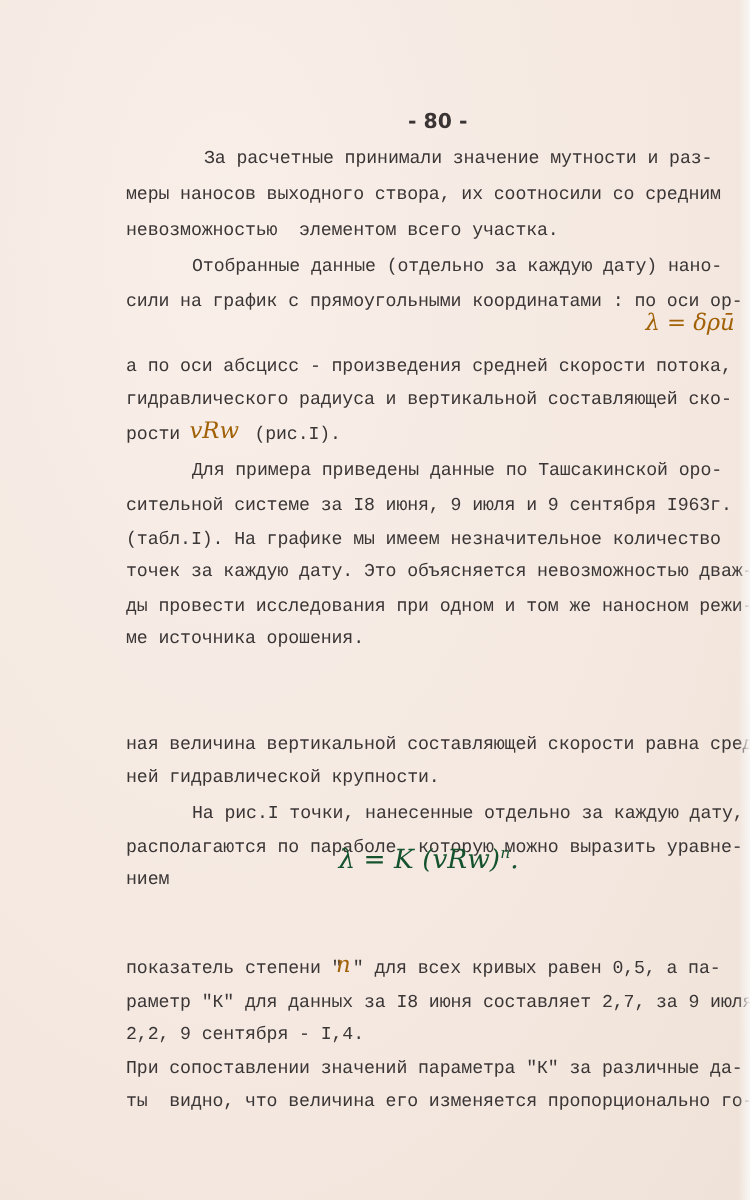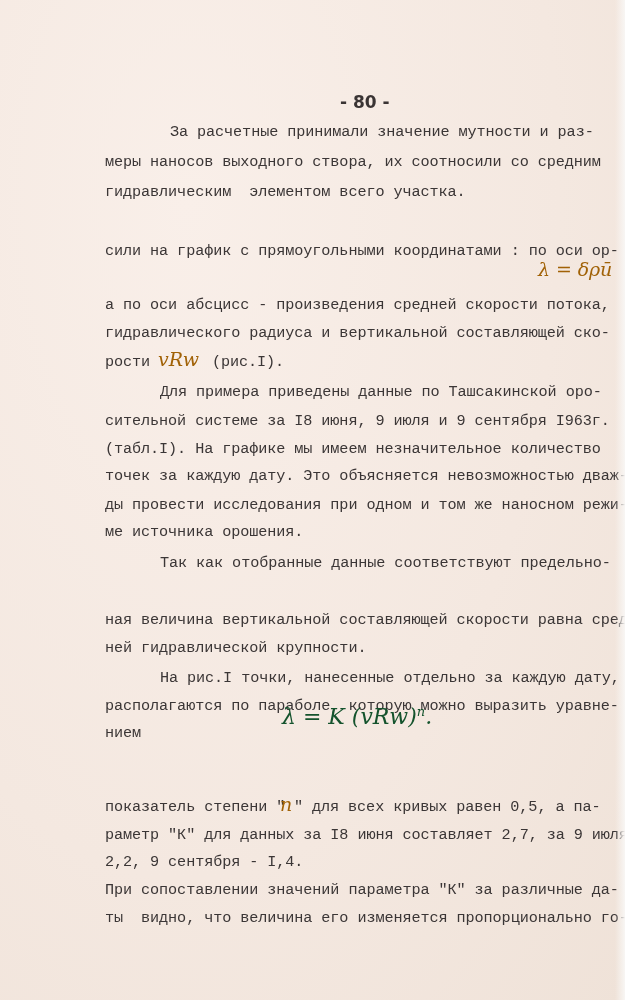--- a/index.html
+++ b/index.html
@@ -34,38 +34,38 @@
     .formula sup { font-size: 13px; }
   </style>
 </head>
 <body>
 
 <div class="page">
   <div class="pagenum">- 80 -</div>
 
   <div class="line" style="left:170px;top:123px">За расчетные принимали значение мутности и раз-</div>
   <div class="line" style="left:105px;top:153px">меры наносов выходного створа, их соотносили со средним</div>
-  <div class="line" style="left:105px;top:183px">гидравлическим  элементом всего участка.</div>
+  <div class="line" style="left:105px;top:183px">невозможностью  элементом всего участка.</div>
 
+  <div class="line" style="left:160px;top:213px">Отобранные данные (отдельно за каждую дату) нано-</div>
   <div class="line" style="left:105px;top:242px">сили на график с прямоугольными координатами : по оси ор-</div>
   <div class="line hand" style="left:538px;top:258px">λ = δρū</div>
   <div class="line" style="left:105px;top:296px">а по оси абсцисс - произведения средней скорости потока,</div>
   <div class="line" style="left:105px;top:324px">гидравлического радиуса и вертикальной составляющей ско-</div>
   <div class="line" style="left:105px;top:353px">рости</div>
   <div class="line hand" style="left:158px;top:348px">vRw</div>
   <div class="line" style="left:212px;top:353px">(рис.I).</div>
 
   <div class="line" style="left:160px;top:383px">Для примера приведены данные по Ташсакинской оро-</div>
   <div class="line" style="left:105px;top:412px">сительной системе за I8 июня, 9 июля и 9 сентября I963г.</div>
   <div class="line" style="left:105px;top:440px">(табл.I). На графике мы имеем незначительное количество</div>
   <div class="line" style="left:105px;top:467px">точек за каждую дату. Это объясняется невозможностью дваж-</div>
   <div class="line" style="left:105px;top:496px">ды провести исследования при одном и том же наносном режи-</div>
   <div class="line" style="left:105px;top:523px">ме источника орошения.</div>
 
-  <div class="line" style="left:160px;top:554px">Так как отобранные данные соответствуют предельно-</div>
   <div class="line" style="left:105px;top:611px">ная величина вертикальной составляющей скорости равна сред-</div>
   <div class="line" style="left:105px;top:639px">ней гидравлической крупности.</div>
 
   <div class="line" style="left:160px;top:669px">На рис.I точки, нанесенные отдельно за каждую дату,</div>
   <div class="line" style="left:105px;top:697px">располагаются по параболе, которую можно выразить уравне-</div>
   <div class="line" style="left:105px;top:724px">нием</div>
   <div class="formula"><span>λ = K (vRw)</span><sup>n</sup>.</div>
 
   <div class="line" style="left:105px;top:798px">показатель степени "</div>
   <div class="line hand" style="left:280px;top:793px">n</div>

